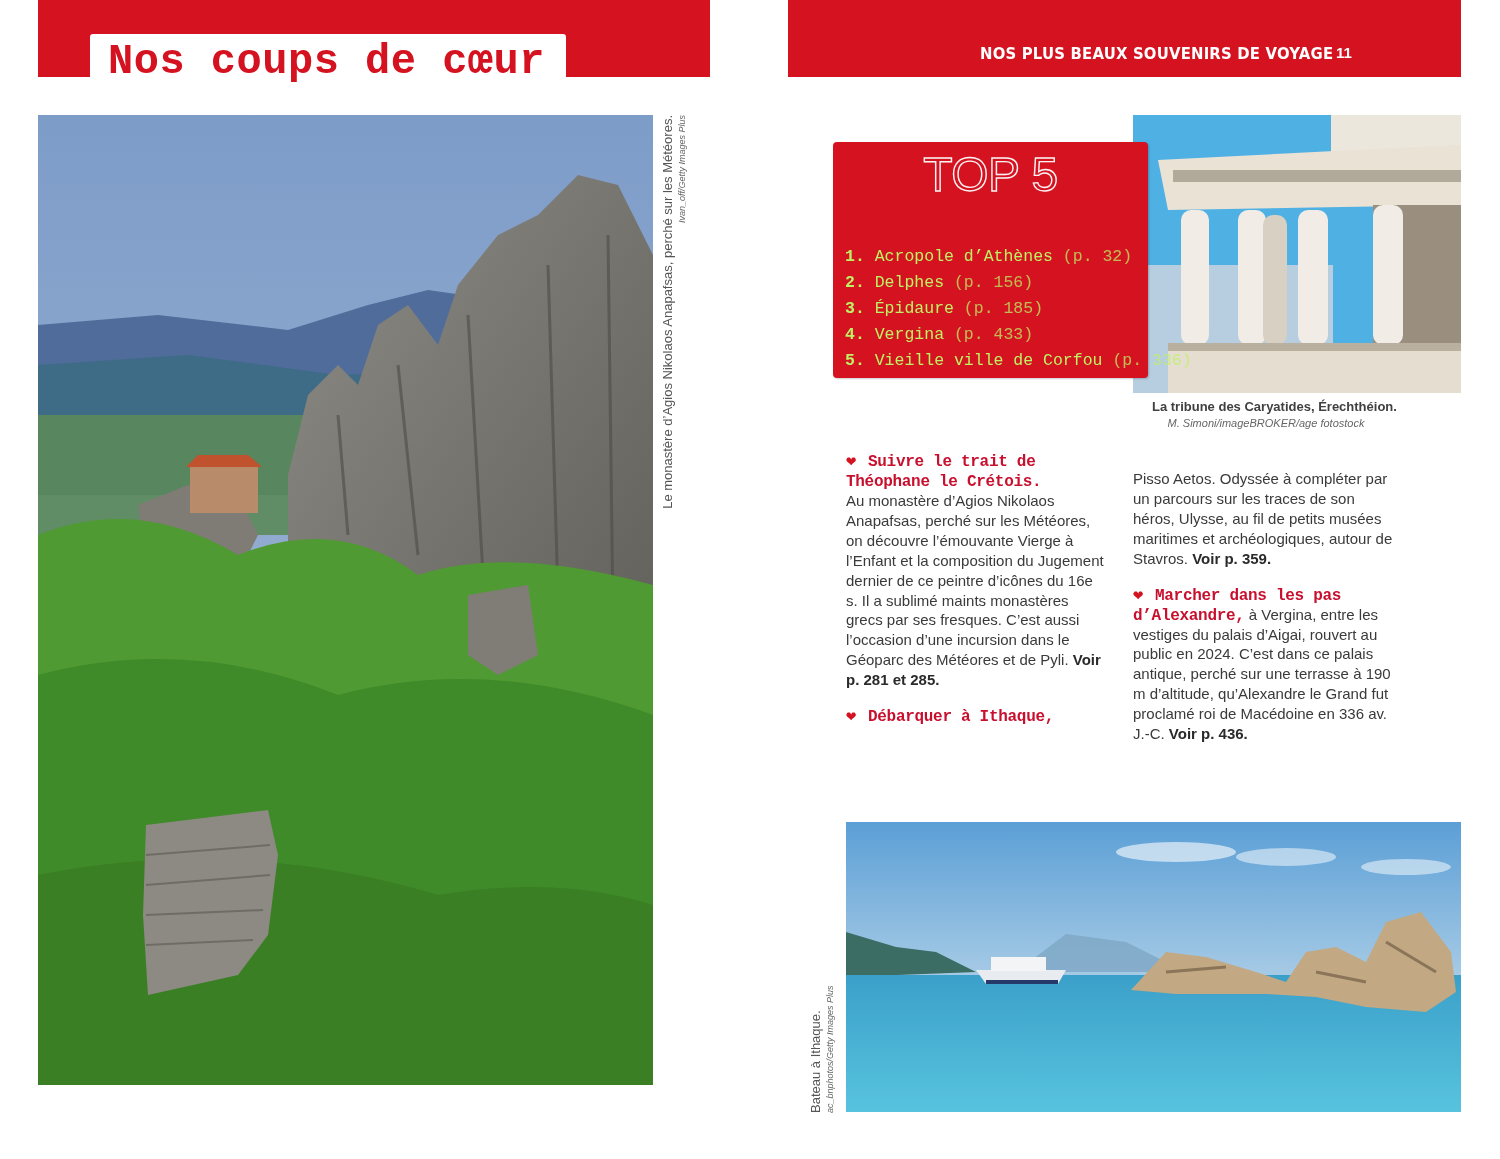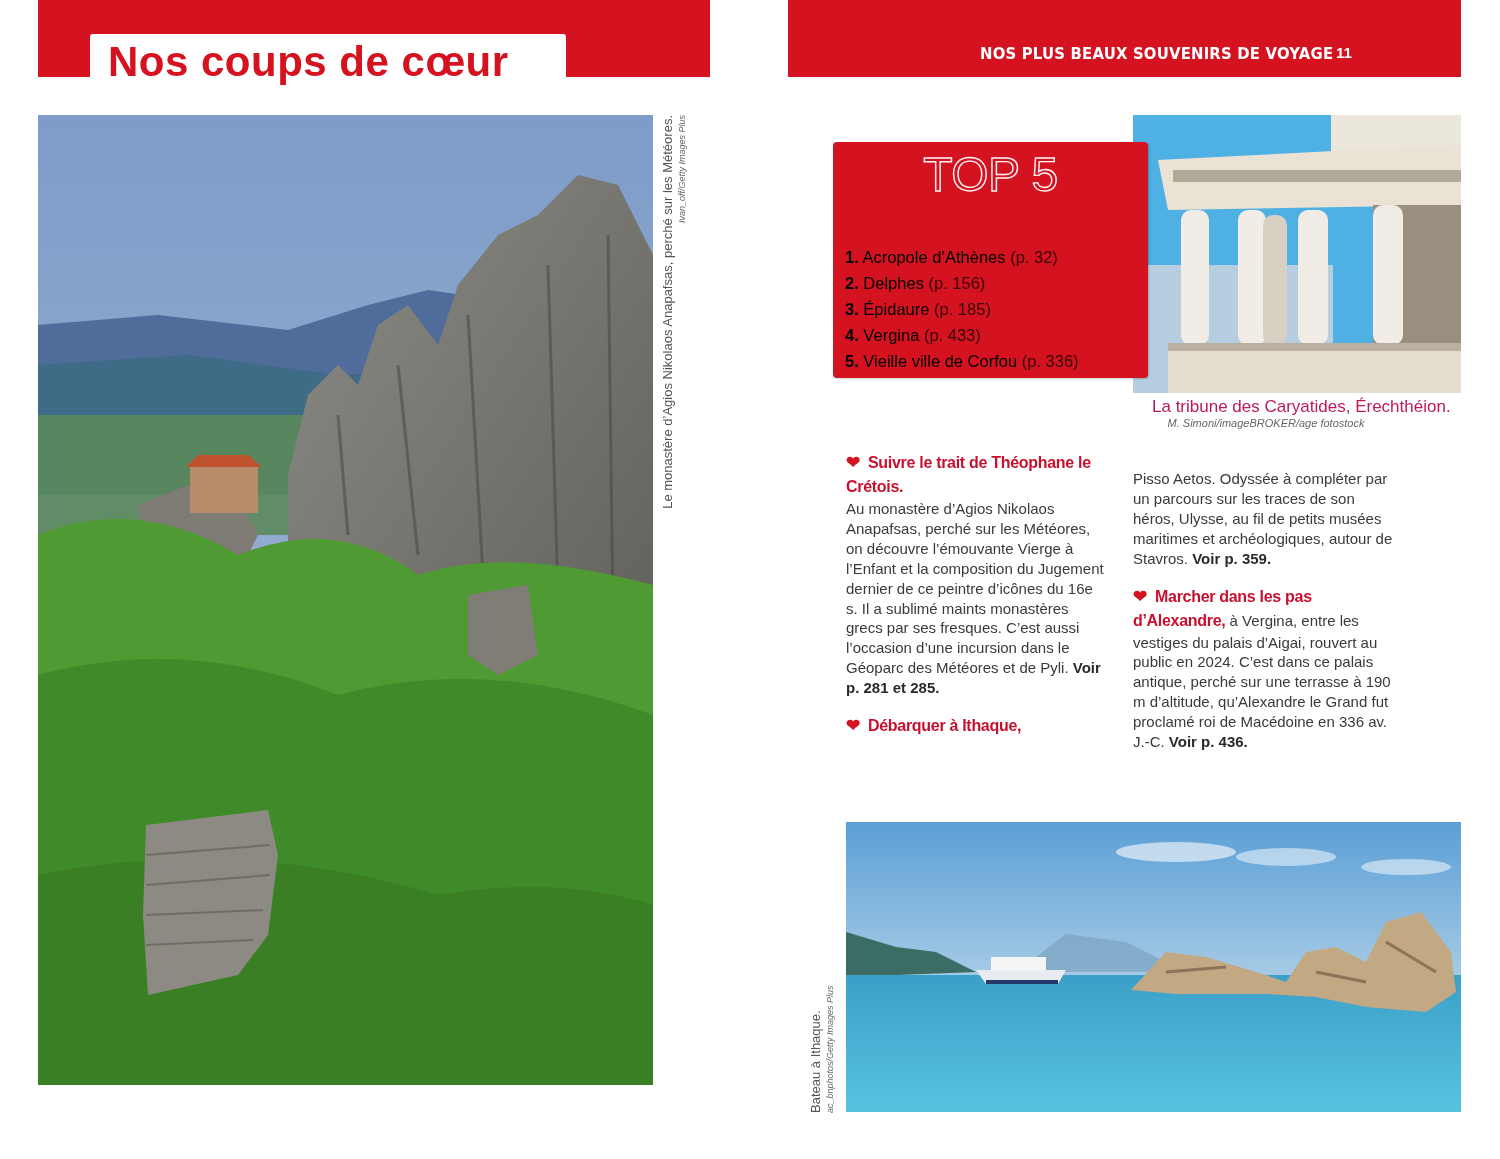--- a/index.html
+++ b/index.html
@@ -1,53 +1,53 @@
 <!DOCTYPE html>
 <html><head>
 <meta charset="utf-8">
 <style>
   html, body { margin: 0; padding: 0; background: #ffffff; }
   body { width: 1500px; height: 1159px; position: relative; overflow: hidden; font-family: "Liberation Sans", sans-serif; color: #3a3a3a; }
 
   
   .left-band { position: absolute; left: 38px; top: 0; width: 672px; height: 77px; background: #d51220; }
   .left-title-box { position: absolute; left: 90px; top: 34px; width: 476px; height: 60px; background: #ffffff; border-radius: 3px 3px 0 0; }
-  .left-title { position: absolute; left: 108px; top: 36px; font-family: Liberation Sans, sans-serif; font-weight: bold; font-size: 42px; letter-spacing: 0.5px; color: #d51220; line-height: 52px; white-space: nowrap; }
+  .left-title { position: absolute; left: 108px; top: 36px; font-family: Liberation Mono, monospace; font-weight: bold; font-size: 42px; letter-spacing: 0.5px; color: #d51220; line-height: 52px; white-space: nowrap; }
 
   .meteora { position: absolute; left: 38px; top: 115px; width: 615px; height: 970px; overflow: hidden; background: #5a8f3a; }
 
   .vcap-left { position: absolute; left: 660px; top: 115px; width: 32px; height: 420px; }
   .vcap-left .rot { position: absolute; left: 0; top: 420px; transform: rotate(-90deg); transform-origin: 0 0; width: 420px; }
   .vcap-main { font-size: 13px; color: #555; white-space: nowrap; line-height: 16px; text-align: right; }
   .vcap-credit { font-size: 9px; font-style: italic; color: #666; white-space: nowrap; line-height: 12px; text-align: right; }
 
   
   .right-band { position: absolute; left: 788px; top: 0; width: 673px; height: 77px; background: #d51220; }
   .running-head { position: absolute; left: 980px; top: 44px; font-family: "DejaVu Sans", sans-serif; font-weight: bold; font-size: 16px; color: #ffffff; letter-spacing: 0.2px; transform: scaleX(0.93); transform-origin: left; white-space: nowrap; }
   .page-number { position: absolute; left: 1336px; top: 44px; font-family: Liberation Sans, sans-serif; font-weight: bold; font-size: 15px; color: #ffffff; }
 
   .caryatids { position: absolute; left: 1133px; top: 115px; width: 328px; height: 278px; overflow: hidden; background: #e7e0d4; }
 
   .top5 { position: absolute; left: 833px; top: 142px; width: 315px; height: 236px; background: #d51220; border-radius: 4px; box-shadow: 1px 1px 2px rgba(0,0,0,0.2); color: #fff; }
   .top5-num { position: absolute; left: 0; width: 100%; top: 6px; text-align: center; font-family: "Liberation Sans", sans-serif; font-size: 48px; font-weight: normal; color: #ffffff; letter-spacing: -0.5px; -webkit-text-stroke: 0; opacity: 0.95; line-height: 54px; }
   .top5-num span { color: transparent; -webkit-text-stroke: 1.4px #ffffff; }
   .top5-sub { position: absolute; left: 0; width: 100%; top: 55px; text-align: center; font-family: "DejaVu Serif", serif; font-weight: bold; font-size: 21px; color: #ffffff; line-height: 26px; }
   .top5-list { position: absolute; left: 12px; top: 102px; margin: 0; padding: 0; list-style: none; }
-  .top5-list li { font-size: 16.5px; line-height: 26px; color: #000000; white-space: nowrap; }
+  .top5-list li { font-size: 16.5px; line-height: 26px; color: #bef264; white-space: nowrap; font-family: Liberation Mono, monospace; }
   .top5-list .n { font-weight: bold; }
   .top5-list .p { opacity: 0.75; }
 
   .caption-car { position: absolute; left: 1133px; top: 398px; width: 330px; }
-  .caption-car .c1 { font-size: 17px; color: #be185d; line-height: 18px; padding-left: 19px; }
+  .caption-car .c1 { font-size: 13px; color: #404040; line-height: 18px; padding-left: 19px; font-weight: bold; }
   .caption-car .c2 { font-size: 11px; font-style: italic; color: #666; line-height: 14px; text-align: center; padding-right: 64px; }
 
   .col { position: absolute; width: 262px; font-size: 15px; line-height: 19.9px; color: #3a3a3a; }
   .col-1 { left: 846px; top: 451px; }
   .col-2 { left: 1133px; top: 449px; margin-top: 20px; }
-  .head-red { font-family: Liberation Sans, sans-serif; font-weight: bold; color: #c8102e; font-size: 16px; line-height: 24px; letter-spacing: -0.3px; }
+  .head-red { font-family: Liberation Mono, monospace; font-weight: bold; color: #c8102e; font-size: 16px; line-height: 17px; letter-spacing: -0.3px; }
   .heart { display: inline-block; width: 22px; color: #d51220; font-size: 17px; vertical-align: 0; }
   .bold { font-weight: bold; color: #2a2a2a; }
   .para { margin: 0; }
   .gap { height: 16px; }
 
   .ithaca { position: absolute; left: 846px; top: 822px; width: 615px; height: 290px; overflow: hidden; background: #3fa6cf; }
 
   .vcap-right { position: absolute; left: 808px; top: 965px; width: 36px; height: 148px; }
   .vcap-right .rot { position: absolute; left: 0; top: 148px; transform: rotate(-90deg); transform-origin: 0 0; width: 148px; }
   .vcap-right .vcap-main, .vcap-right .vcap-credit { text-align: left; }

